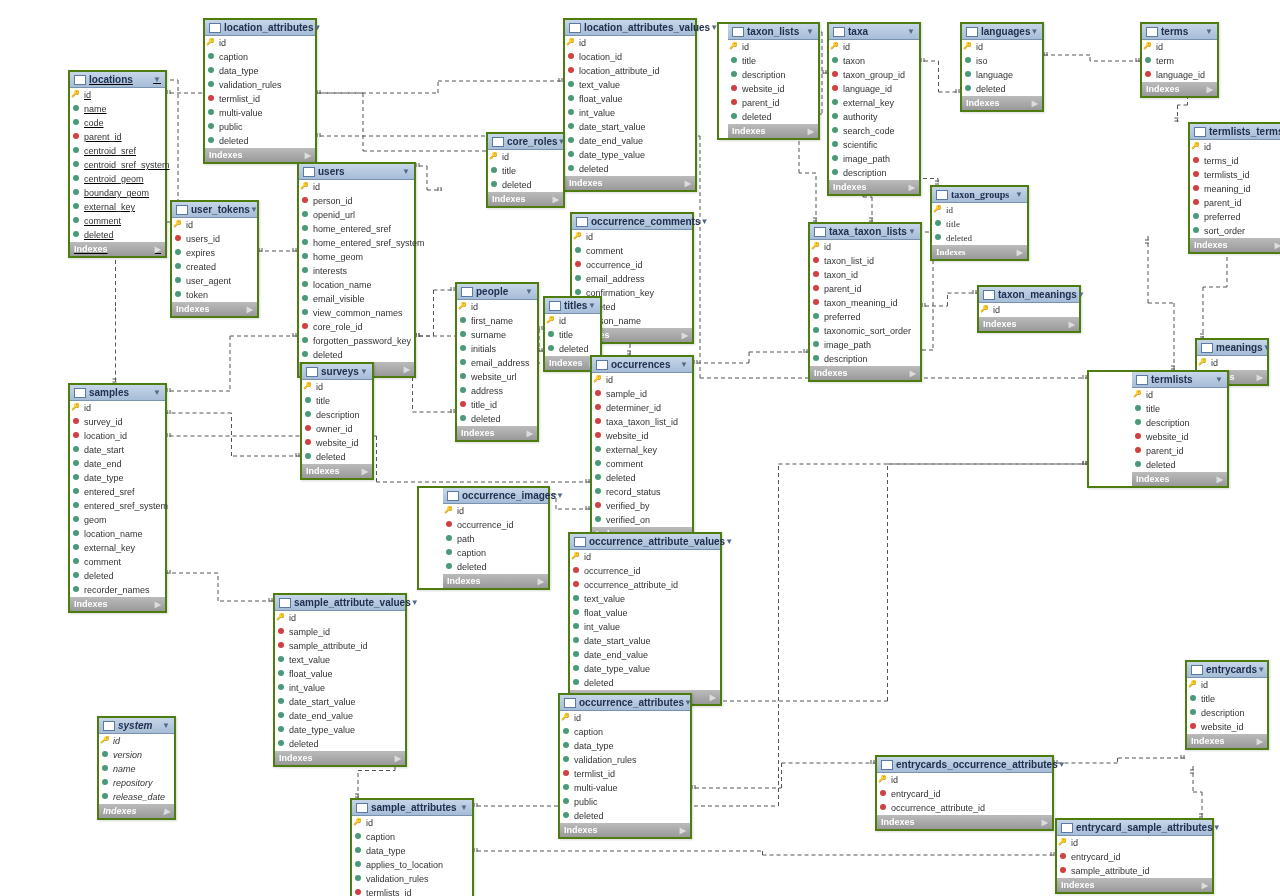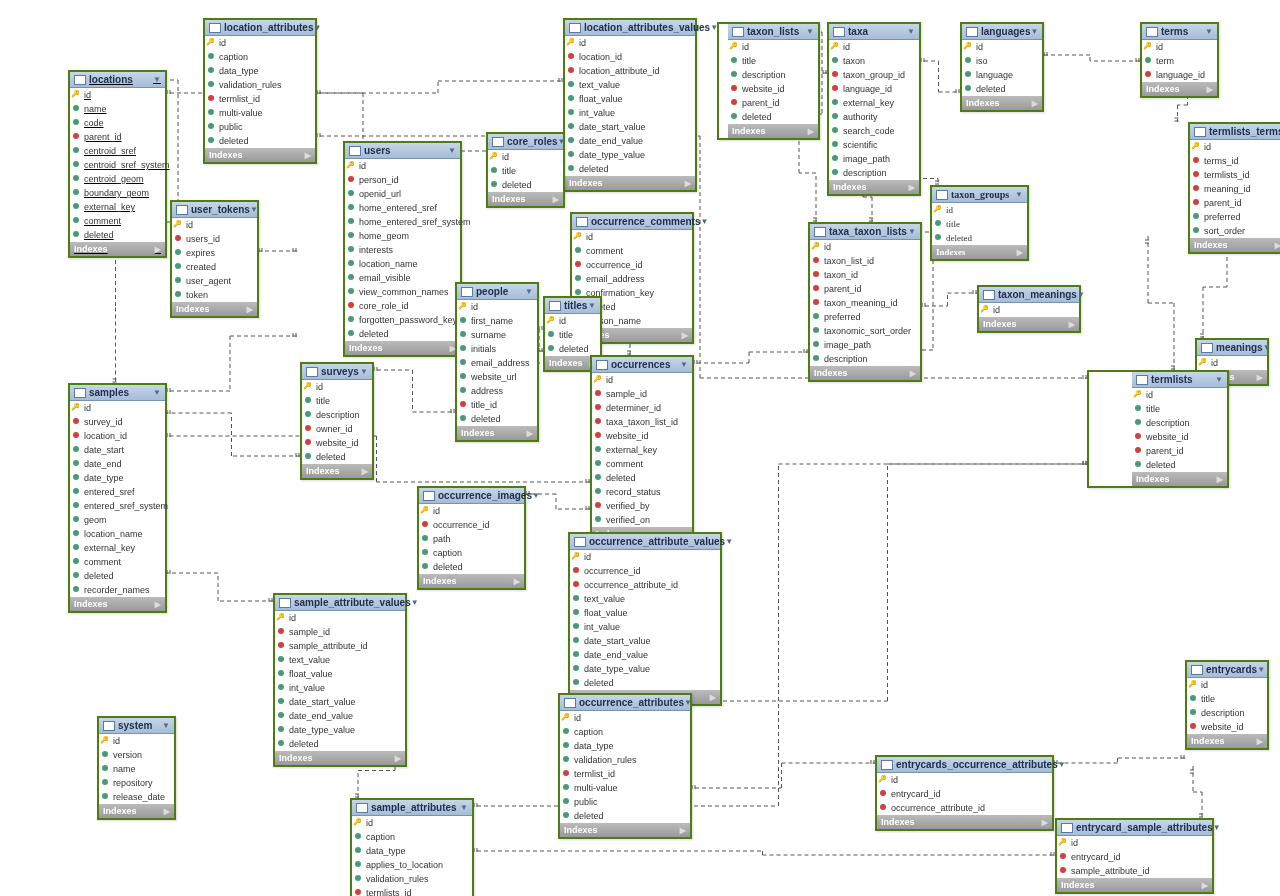--- a/index.html
+++ b/index.html
@@ -483,21 +483,21 @@
       <div class="col fk">users_id</div>
       <div class="col att">expires</div>
       <div class="col att">created</div>
       <div class="col att">user_agent</div>
       <div class="col att">token</div>
       <div class="idx">
         <span>Indexes</span>
         <span class="arrow">▶</span>
       </div>
     </div>
-    <div class="tbl" style="left: 297px; top: 141px; width: 115px; margin-left: 46px;">
+    <div class="tbl" style="left: 297px; top: 162px; width: 115px;">
       <div class="tbl-hdr">
         <span class="ttl-wrap">
           <span class="icn"></span>
           <span>users</span>
         </span>
         <span class="arrow">▼</span>
       </div>
       <div class="col pk">id</div>
       <div class="col fk">person_id</div>
       <div class="col att">openid_url</div>
@@ -722,21 +722,21 @@
       <div class="col att">location_name</div>
       <div class="col att">external_key</div>
       <div class="col att">comment</div>
       <div class="col att">deleted</div>
       <div class="col att">recorder_names</div>
       <div class="idx">
         <span>Indexes</span>
         <span class="arrow">▶</span>
       </div>
     </div>
-    <div class="tbl" style="left: 417px; top: 486px; width: 105px;">
+    <div class="tbl" style="left: 417px; top: 486px; width: 105px; padding-left: 24px;">
       <div class="tbl-hdr">
         <span class="ttl-wrap">
           <span class="icn"></span>
           <span>occurrence_images</span>
         </span>
         <span class="arrow">▼</span>
       </div>
       <div class="col pk">id</div>
       <div class="col fk">occurrence_id</div>
       <div class="col att">path</div>
@@ -803,21 +803,21 @@
       </div>
       <div class="col pk">id</div>
       <div class="col att">title</div>
       <div class="col att">description</div>
       <div class="col fk">website_id</div>
       <div class="idx">
         <span>Indexes</span>
         <span class="arrow">▶</span>
       </div>
     </div>
-    <div class="tbl" style="left: 97px; top: 716px; width: 75px;">
+    <div class="tbl" style="left: 97px; top: 716px; width: 75px; font-style: italic;">
       <div class="tbl-hdr">
         <span class="ttl-wrap">
           <span class="icn"></span>
           <span>system</span>
         </span>
         <span class="arrow">▼</span>
       </div>
       <div class="col pk">id</div>
       <div class="col att">version</div>
       <div class="col att">name</div>

